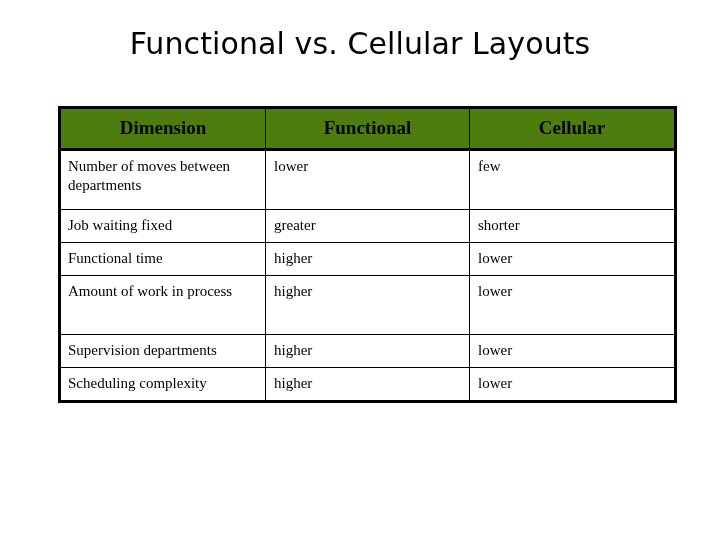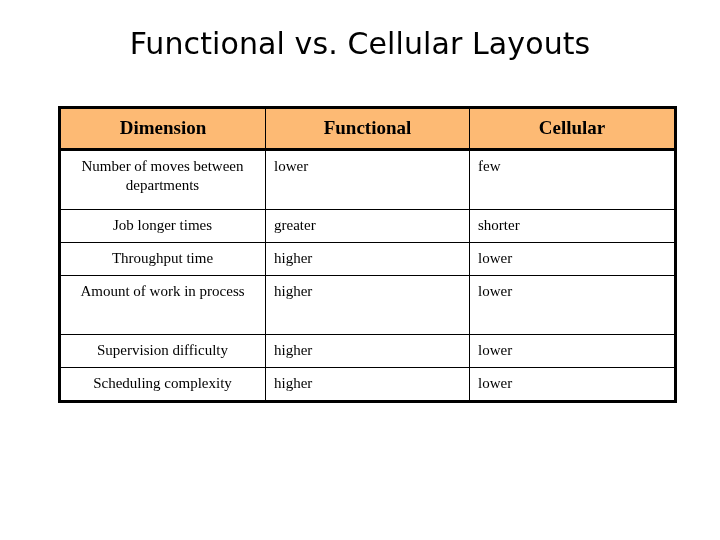--- a/index.html
+++ b/index.html
@@ -59,21 +59,21 @@
 
   table.cmp th,
   table.cmp td {
     border: 1px solid #000000;
     font-family: "Liberation Serif", "DejaVu Serif", serif;
     color: #000000;
     vertical-align: top;
   }
 
   table.cmp thead th {
-    background: #fdba74;
+    background: #4d7c0f;
     font-size: 19px;
     font-weight: bold;
     text-align: center;
     padding: 6px 6px 7px 6px;
     height: 26px;
     vertical-align: middle;
     border-bottom: 3px solid #000000;
   }
 
   table.cmp tbody td {
@@ -86,21 +86,20 @@
 
   table.cmp tbody tr.tall td {
     height: 46px;
   }
   table.cmp tbody tr.short td {
     height: 20px;
   }
 
   table.cmp tbody td.dim {
     padding-left: 7px;
-    text-align: center;
   }
   table.cmp tbody td.val {
     padding-left: 8px;
   }
 </style>
 </head>
 <body>
 
 <div class="slide">
 
@@ -120,36 +119,36 @@
           <th>Cellular</th>
         </tr>
       </thead>
       <tbody id="table-body">
           <tr class="tall">
             <td class="dim">Number of moves between departments</td>
             <td class="val">lower</td>
             <td class="val">few</td>
           </tr>
           <tr class="short">
-            <td class="dim">Job longer times</td>
+            <td class="dim">Job waiting fixed</td>
             <td class="val">greater</td>
             <td class="val">shorter</td>
           </tr>
           <tr class="short">
-            <td class="dim">Throughput time</td>
+            <td class="dim">Functional time</td>
             <td class="val">higher</td>
             <td class="val">lower</td>
           </tr>
           <tr class="tall">
             <td class="dim">Amount of work in process</td>
             <td class="val">higher</td>
             <td class="val">lower</td>
           </tr>
           <tr class="short">
-            <td class="dim">Supervision difficulty</td>
+            <td class="dim">Supervision departments</td>
             <td class="val">higher</td>
             <td class="val">lower</td>
           </tr>
           <tr class="short">
             <td class="dim">Scheduling complexity</td>
             <td class="val">higher</td>
             <td class="val">lower</td>
           </tr>
         </tbody>
     </table>

